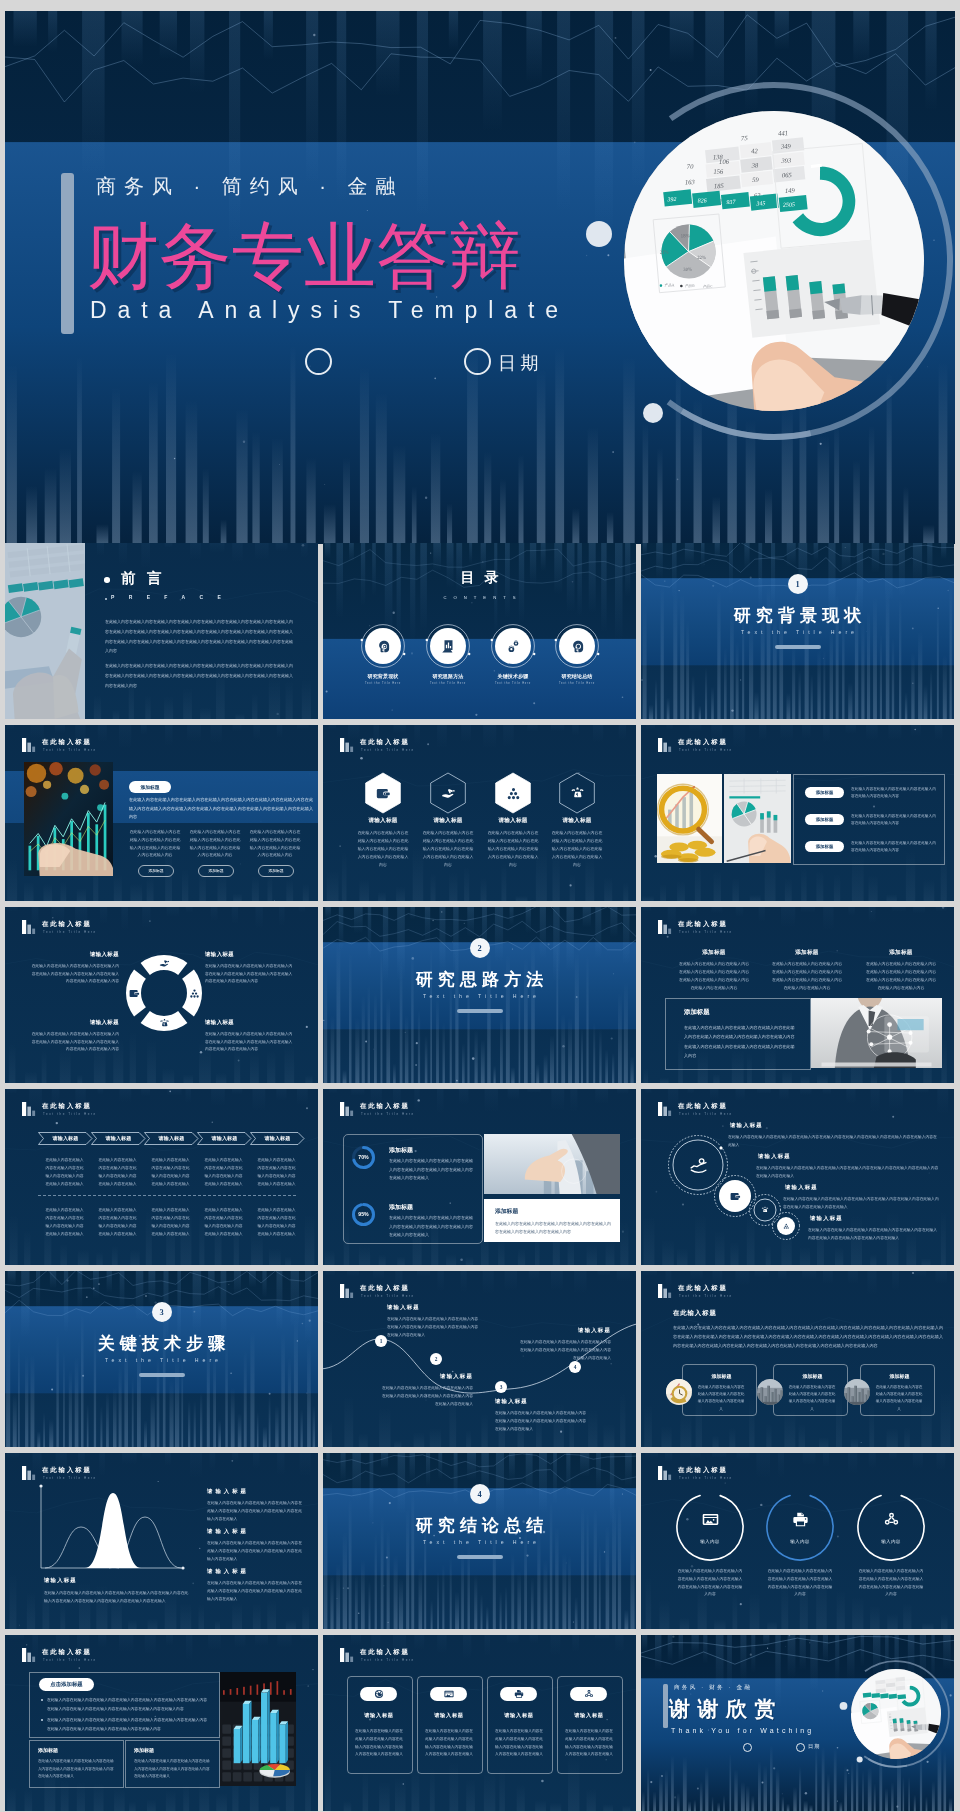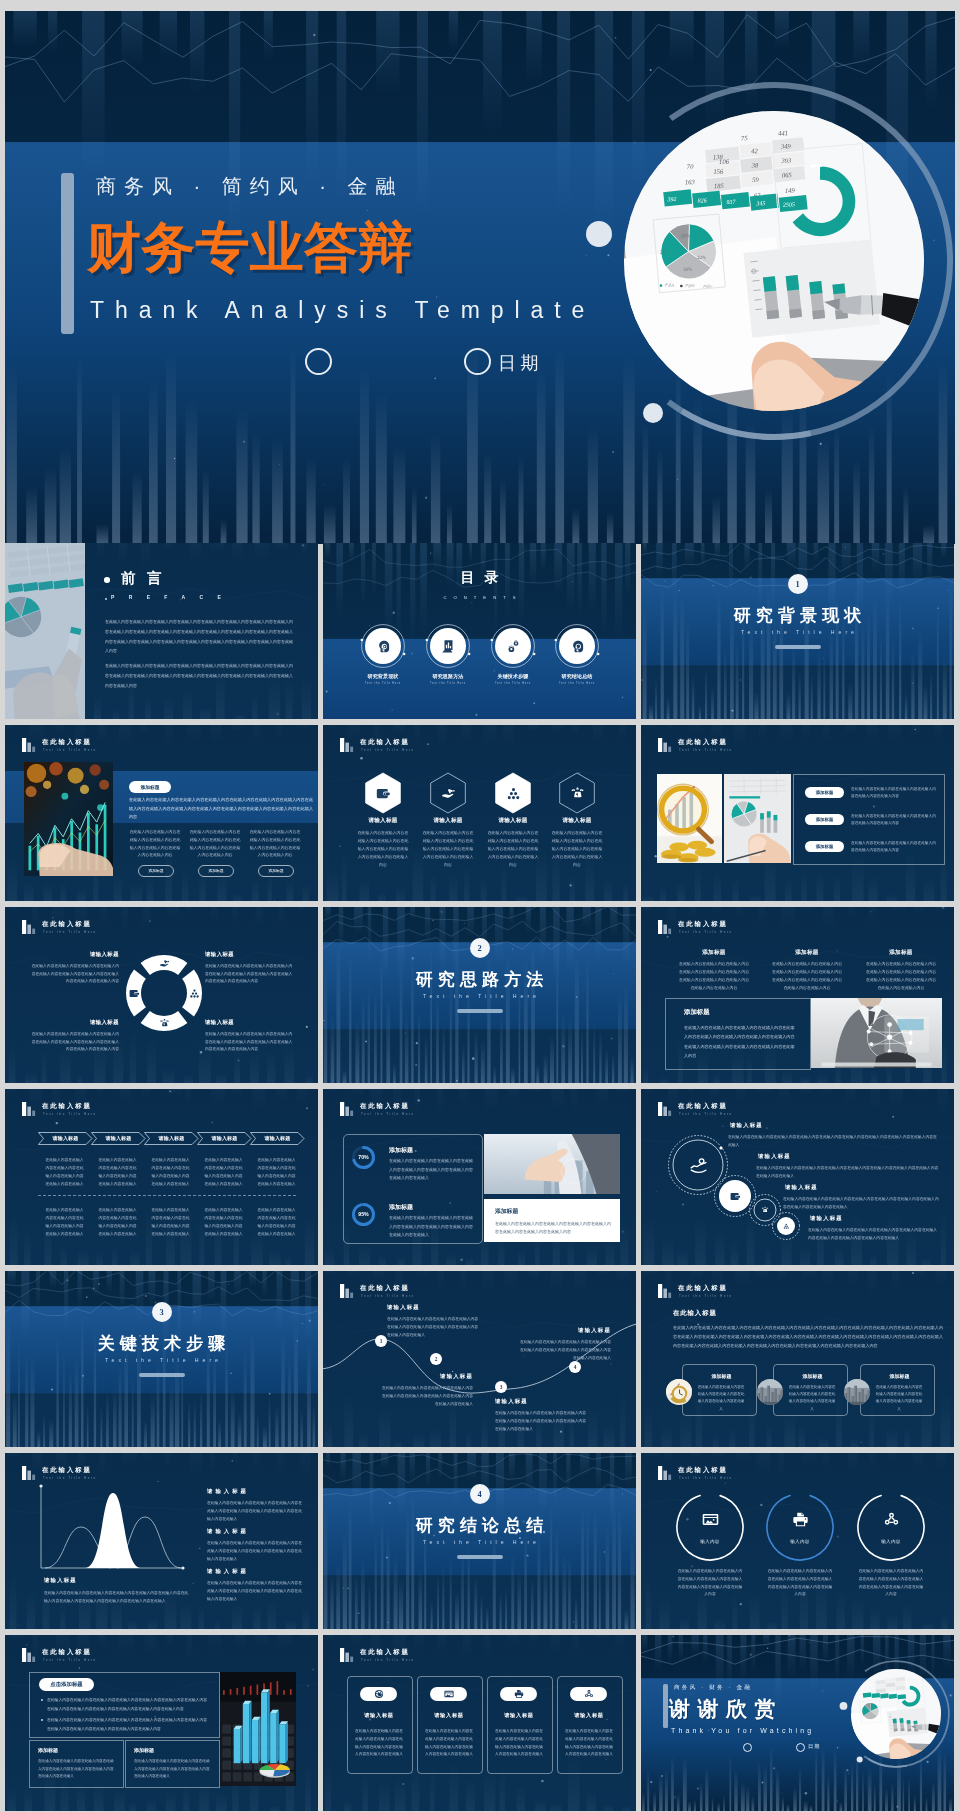--- a/index.html
+++ b/index.html
@@ -10,22 +10,22 @@
   .slide{position:relative;overflow:hidden;background:#07294a;}
   .bgsvg{position:absolute;left:0;top:0;width:100%;height:100%;}
   svg{display:block;}
 
   
   .hero{position:absolute;left:5px;top:11px;width:950px;height:533px;}
   .hero .accentbar{position:absolute;left:56px;top:162px;width:13px;height:161px;
      background:#92a8c0;border-radius:3px;}
   .hero .kicker{position:absolute;left:91px;top:162px;font-size:20px;color:#e9eef4;
      letter-spacing:.40em;white-space:nowrap;}
-  .hero .title{position:absolute;left:82px;top:209px;font-size:54px;font-weight:700;
-     color:#f97316;white-space:nowrap;line-height:1;letter-spacing:.005em;
+  .hero .title{position:absolute;left:82px;top:209px;font-size:72px;font-weight:400;
+     color:#ec4899;white-space:nowrap;line-height:1;letter-spacing:.005em;
      text-shadow:3px 3px 0 rgba(2,20,40,.32);}
   .hero .subtitle{position:absolute;left:85px;top:286px;font-size:23px;color:#eef2f7;
      letter-spacing:.475em;white-space:nowrap;}
   .hero .ring{position:absolute;width:23px;height:23px;border:2px solid #e6ecf2;border-radius:50%;}
   .hero .r1{left:300px;top:337px;}
   .hero .r2{left:459px;top:337px;}
   .hero .datelabel{position:absolute;left:493px;top:340px;font-size:18px;color:#eef2f7;
      letter-spacing:.25em;}
 
   
@@ -196,21 +196,21 @@
           <circle cx="633.1" cy="261.0" r="1.3" fill="#dbeaff" opacity="0.54"></circle>
           <circle cx="239.0" cy="430.7" r="1.2" fill="#dbeaff" opacity="0.23"></circle>
           <circle cx="845.0" cy="125.4" r="0.8" fill="#dbeaff" opacity="0.14"></circle>
           <circle cx="608.1" cy="441.1" r="0.8" fill="#dbeaff" opacity="0.51"></circle>
           <circle cx="319.7" cy="473.6" r="0.5" fill="#dbeaff" opacity="0.20"></circle>
         </g>
       </svg>
     <div class="accentbar"></div>
     <div class="kicker">商务风 · 简约风 · 金融</div>
     <div class="title">财务专业答辩</div>
-    <div class="subtitle">Thank Analysis Template</div>
+    <div class="subtitle">Data Analysis Template</div>
     <div class="ring r1"></div>
     <div class="ring r2"></div>
     <div class="datelabel">日期</div>
     <div style="position:absolute;left:569px;top:50px;width:400px;height:400px">
         <svg viewBox="0 0 400 400" width="400" height="400" style="position:absolute;left:0;top:0">
           <defs>
             <clipPath id="hch400">
               <circle cx="200" cy="200" r="150"></circle>
             </clipPath>
           </defs>

